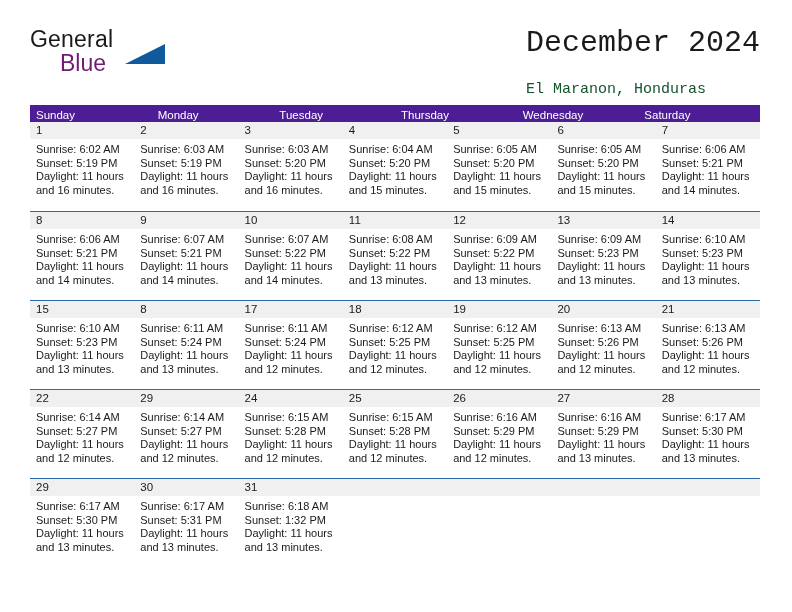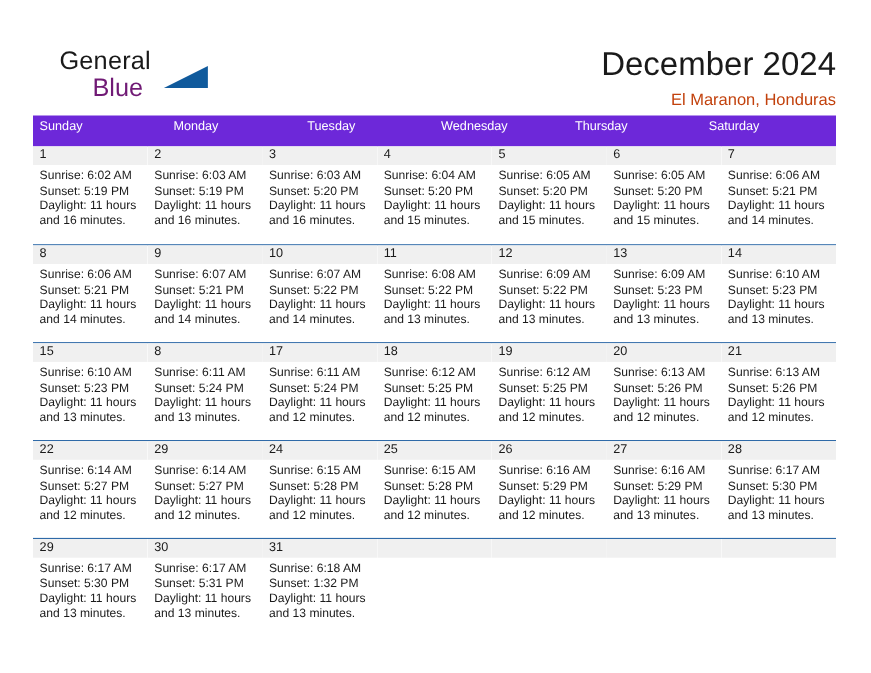--- a/index.html
+++ b/index.html
@@ -26,24 +26,23 @@
   .top {
     position: absolute;
     left: 30px;
     top: 26px;
     right: 32px;
     height: 70px;
   }
   .logo {
     position: absolute;
     left: 0;
-    top: 16px;
+    top: 0;
     width: 150px;
     height: 58px;
-    margin-left: 24px;
   }
   .logo-general {
     position: absolute;
     left: 0;
     top: 0;
     font-size: 23px;
     letter-spacing: 0.2px;
     color: #1a1a1a;
     font-family: "Liberation Sans", sans-serif;
   }
@@ -62,49 +61,50 @@
     width: 0;
     height: 0;
     border-style: solid;
     border-width: 0 0 20px 40px;
     border-color: transparent transparent #105a9c transparent;
   }
 
   .title-block {
     position: absolute;
     right: 0;
-    top: 16px;
-    text-align: right;
+    top: 0;
+    text-align: left;
+    font-family: Liberation Mono, monospace;
   }
   .month-title {
     font-size: 30px;
     font-weight: normal;
     color: #1a1a1a;
     line-height: 34px;
     white-space: nowrap;
   }
   .location {
-    margin-top: 6px;
+    margin-top: 21px;
     font-size: 15px;
-    color: #c2410c;
+    color: #14532d;
     line-height: 17px;
     white-space: nowrap;
   }
 
   
   .calendar {
     position: absolute;
     left: 30px;
     top: 105px;
     width: 730px;
   }
   .weekday-row {
     display: flex;
-    background: #6d28d9;
-    height: 28px;
+    background: #4c1d95;
+    height: 17px;
   }
   .weekday {
     flex: 1 1 0;
     box-sizing: border-box;
     padding: 3px 0 0 6px;
     color: #ffffff;
     font-size: 11.5px;
     line-height: 14px;
     white-space: nowrap;
     overflow: hidden;
@@ -162,22 +162,22 @@
       <div class="location">El Maranon, Honduras</div>
     </div>
 
   </div>
 
   <div class="calendar">
     <div class="weekday-row">
       <div class="weekday">Sunday</div>
       <div class="weekday">Monday</div>
       <div class="weekday">Tuesday</div>
+      <div class="weekday">Thursday</div>
       <div class="weekday">Wednesday</div>
-      <div class="weekday">Thursday</div>
       <div class="weekday">Saturday</div>
     </div>
 
     <div id="weeks-container">
         <div class="week-row first">
           <div class="day-cell">
     <div class="day-num-band">1</div>
     <div class="day-body">
       <div>Sunrise: 6:02 AM</div>
       <div>Sunset: 5:19 PM</div>

